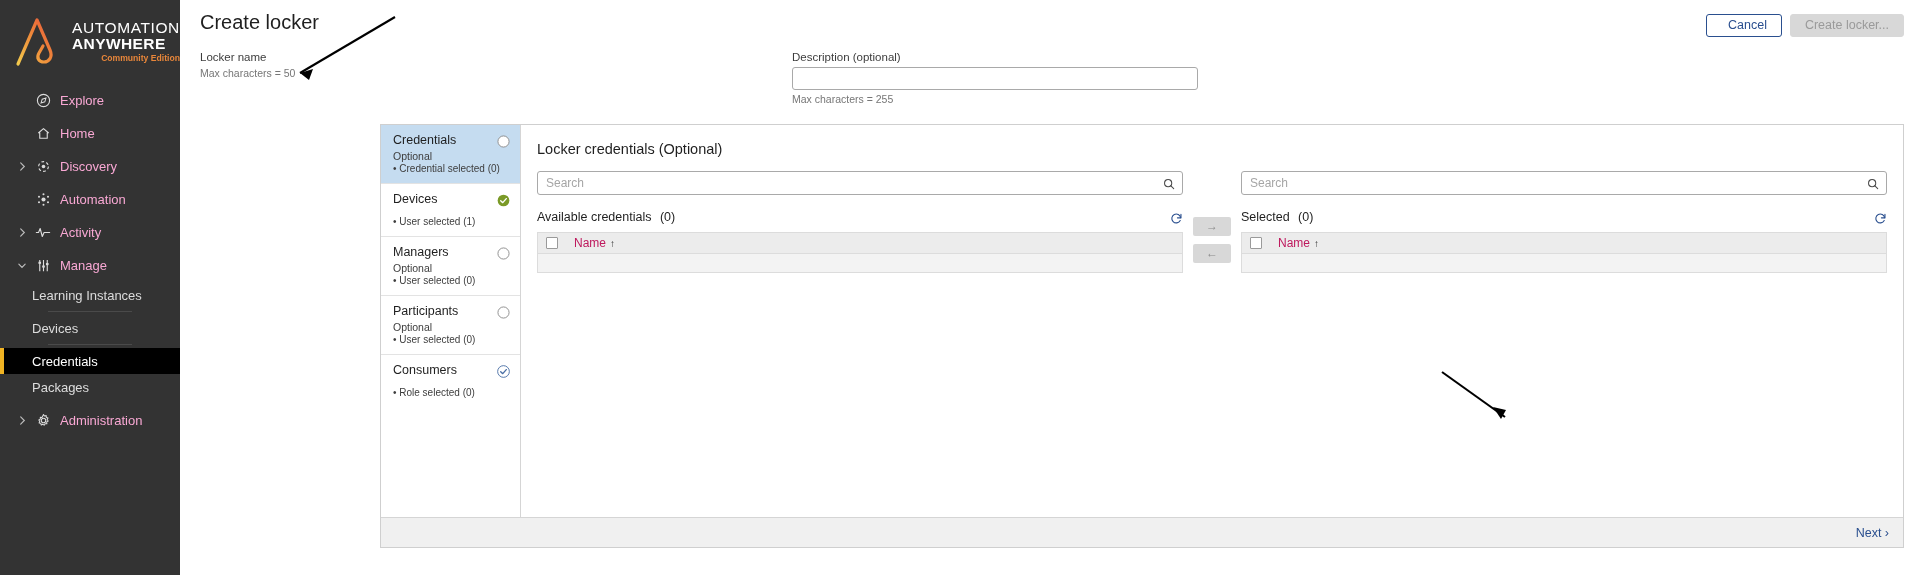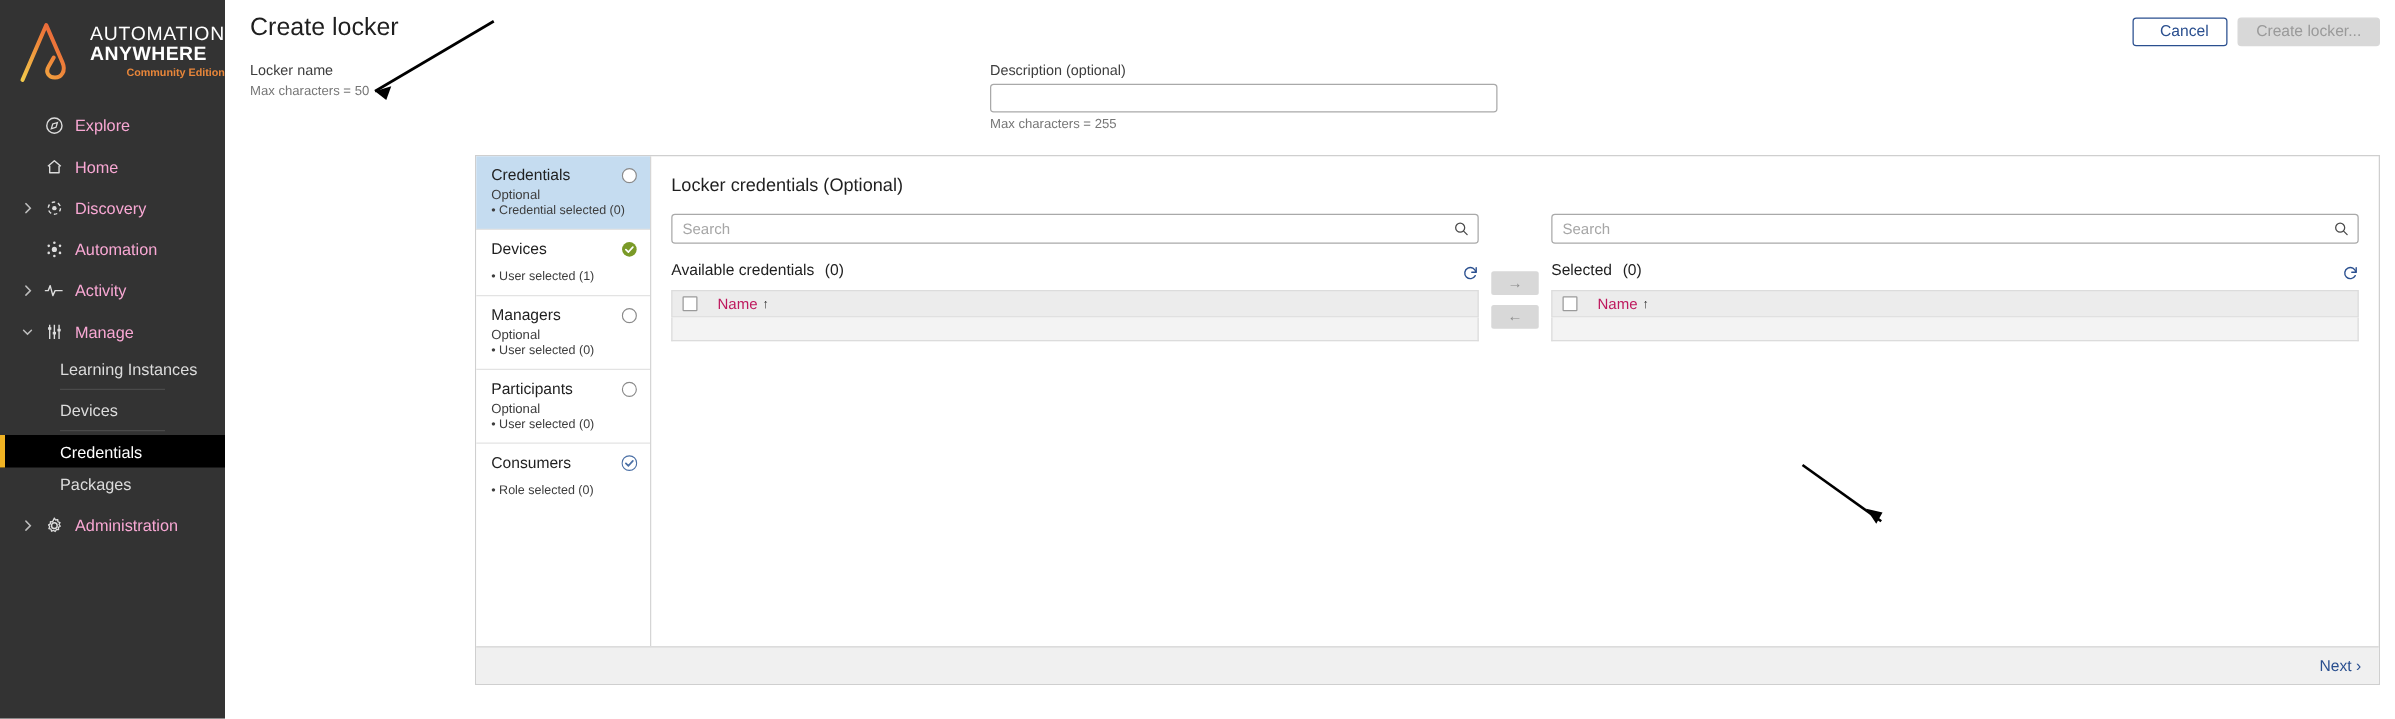--- a/index.html
+++ b/index.html
@@ -29,21 +29,21 @@
 
   .nav { margin-top: 2px; }
   .nav-item {
     display: flex; align-items: center; height: 33px;
     padding-left: 14px; font-size: 13px; color: #f9a8d4;
     position: relative; cursor: default;
   }
   .nav-caret { width: 16px; flex: 0 0 16px; display: flex; align-items: center; justify-content: center; }
   .nav-icon { width: 26px; flex: 0 0 26px; display: flex; align-items: center; justify-content: center; }
   .nav-label { padding-left: 4px; white-space: nowrap; }
-  .nav-sub { padding-left: 48px; font-size: 13px; color: #dcdcdc; height: 26px; display: flex; align-items: center; }
+  .nav-sub { padding-left: 32px; font-size: 13px; color: #dcdcdc; height: 26px; display: flex; align-items: center; }
   .nav-sub.active {
     background: #000000; color: #ffffff;
   }
   .nav-sub.active::before {
     content: ""; position: absolute; left: 0; width: 4px; height: 26px; background: #f0b323;
   }
   .nav-sub-wrap { position: relative; }
   .nav-div { height: 1px; background: #4a4a4a; margin: 3px 48px 3px 48px; }
 
   

